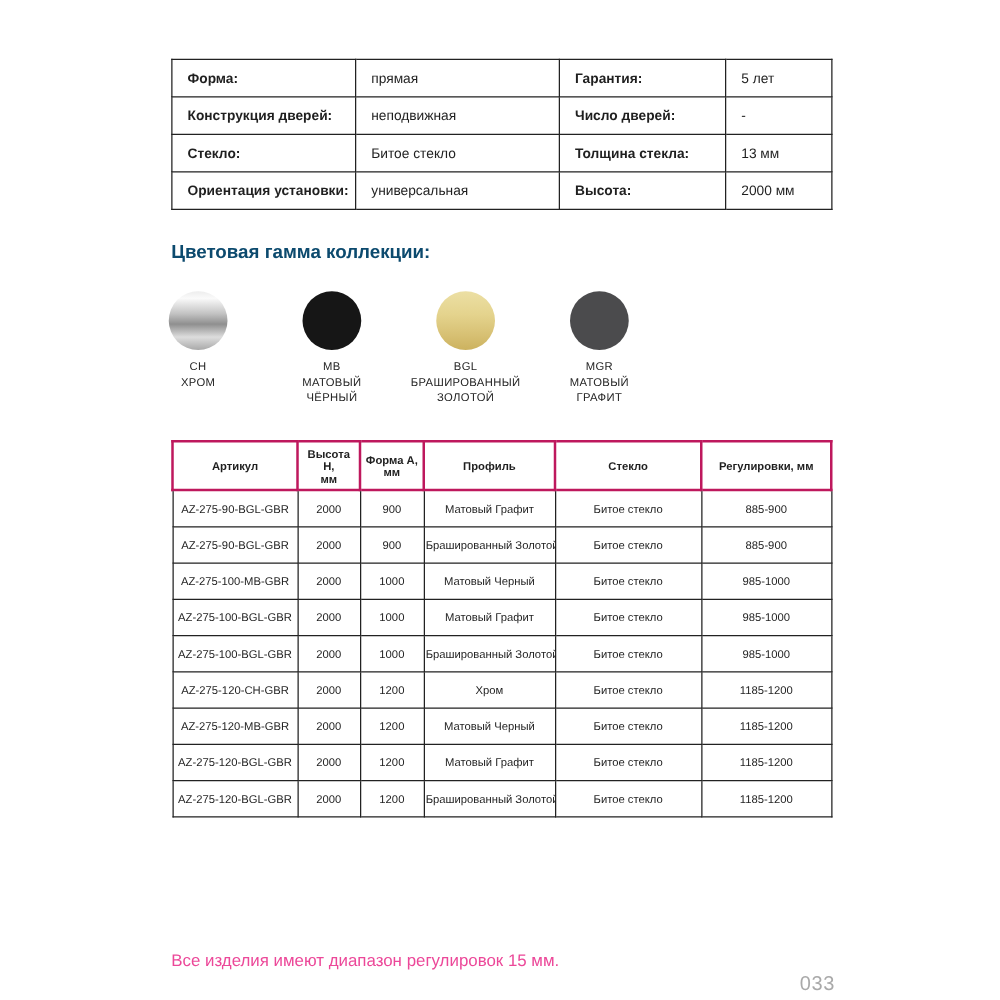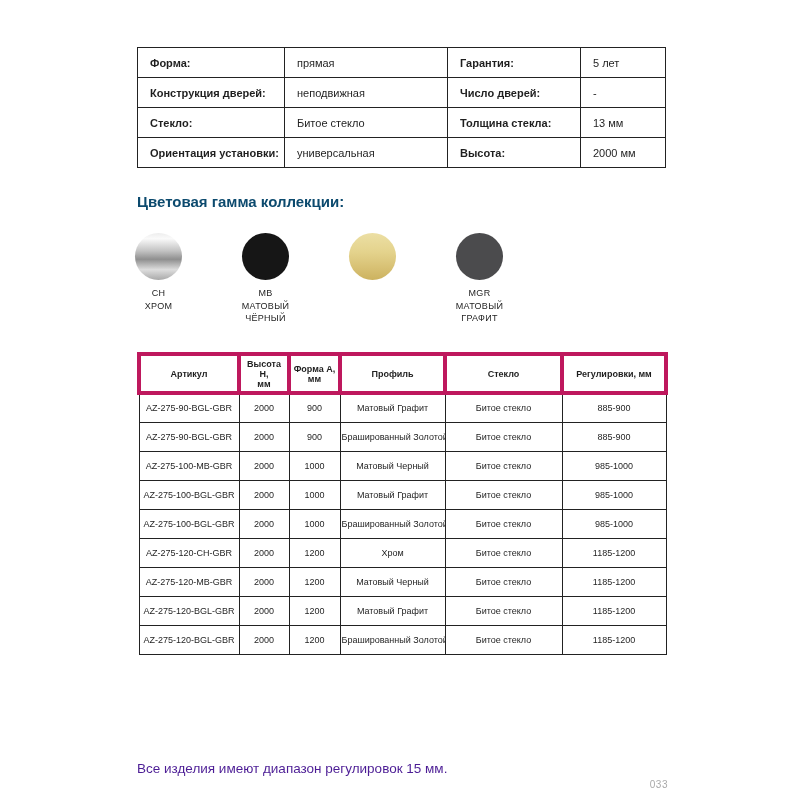--- a/index.html
+++ b/index.html
@@ -44,35 +44,35 @@
     margin-top:7px; text-align:center; font-size:9px; line-height:1.4;
     color:#242424; white-space:pre-line; letter-spacing:0.3px;
   }
 
   
   .products-table {
     position:absolute; left:137px; top:352px;
     border-collapse:collapse; table-layout:fixed; width:527px;
   }
   .products-table th {
-    border:4px solid #be185d; height:39px; vertical-align:middle; text-align:center;
+    border:2px solid #be185d; height:39px; vertical-align:middle; text-align:center;
     font-size:9px; font-weight:bold; white-space:pre-line; padding:0 2px;
   }
   .products-table td {
     border:1px solid #222; height:29px; vertical-align:middle; text-align:center;
     font-size:9px; padding:0 1px; white-space:nowrap; overflow:hidden;
   }
 
   .footer-note {
     position:absolute; left:137px; top:761px;
-    font-size:13.5px; color:#4c1d95;
+    font-size:13.5px; color:#ec4899;
   }
   .page-number {
     position:absolute; right:132px; top:779px;
-    font-size:10px; color:#a9a9a9; letter-spacing:0.5px;
+    font-size:16px; color:#a9a9a9; letter-spacing:0.5px;
   }
 </style>
 </head>
 <body>
 
 <div class="page">
 
 
   <table class="spec-table">
     <colgroup>
@@ -122,20 +122,23 @@
 ХРОМ</div>
     </div>
     <div class="swatch">
       <div class="swatch-circle mb"></div>
       <div class="swatch-label">MB
 МАТОВЫЙ
 ЧЁРНЫЙ</div>
     </div>
     <div class="swatch">
       <div class="swatch-circle bgl"></div>
+      <div class="swatch-label">BGL
+БРАШИРОВАННЫЙ
+ЗОЛОТОЙ</div>
     </div>
     <div class="swatch">
       <div class="swatch-circle mgr"></div>
       <div class="swatch-label">MGR
 МАТОВЫЙ
 ГРАФИТ</div>
     </div>
   </div>
 
   <table class="products-table">

